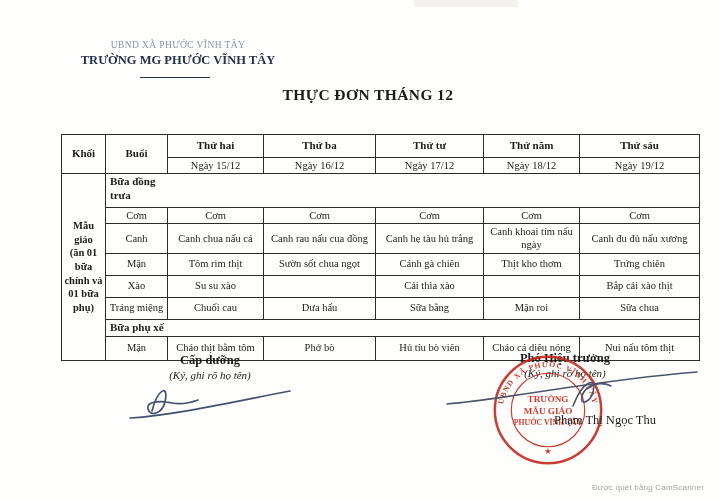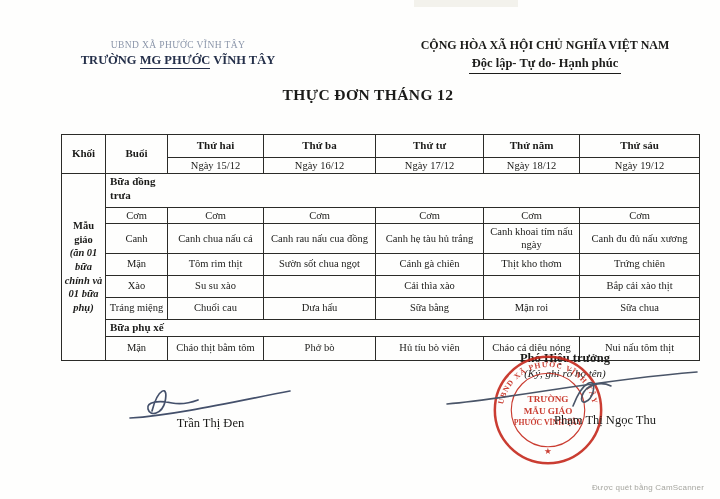--- a/index.html
+++ b/index.html
@@ -4,39 +4,39 @@
 <style>
   html,body{margin:0;padding:0;}
   body{background:#e9e9e7;font-family:"Liberation Serif", serif;}
   .doc{position:relative;width:720px;height:499px;background:#fefefd;overflow:hidden;color:#1b1b19;}
 
   .scan-bar{position:absolute;left:414px;top:0;width:104px;height:7px;background:#f3f2ec;}
 
   .hleft{position:absolute;left:58px;top:40px;width:240px;text-align:center;}
   .hleft .l1{font-size:9.5px;color:#7e8aa0;letter-spacing:.4px;opacity:.9;}
   .hleft .l2{font-size:12.5px;font-weight:bold;color:#25304a;margin-top:3px;white-space:nowrap;}
-  .hleft .l2 .mid{border-bottom:1.4px solid #25304a;padding-bottom:1px;}
+  .hleft .l2 .mid{border-bottom:1.4px solid #25304a;padding-bottom:10px;}
 
   .hright{position:absolute;left:390px;top:38px;width:310px;text-align:center;}
   .hright .l1{font-size:12px;font-weight:bold;color:#1c1c1a;white-space:nowrap;}
   .hright .l2{display:inline-block;font-size:12.5px;font-weight:bold;color:#1c1c1a;margin-top:3px;border-bottom:1.4px solid #1c1c1a;padding:0 3px 2px;}
 
   .titles{position:absolute;left:8px;top:86px;width:720px;text-align:center;}
   .titles .t1{font-size:15.5px;font-weight:bold;letter-spacing:.4px;}
   .titles .t2{font-size:13.5px;font-weight:bold;margin-top:4px;}
 
   .menu-table{position:absolute;left:61px;top:134px;border-collapse:collapse;table-layout:fixed;width:638px;}
   .menu-table td,.menu-table th{border:1px solid #2b2b28;font-size:10.5px;font-weight:normal;
     text-align:center;vertical-align:middle;padding:1px 2px;line-height:1.25;color:#1b1b19;overflow:hidden;}
   .menu-table th{font-size:11px;font-weight:bold;}
   .menu-table .date-cell{font-size:10.5px;}
   .menu-table .band{text-align:left;font-weight:bold;font-size:11px;padding-left:4px;vertical-align:top;}
   .menu-table .band .wrapnarrow{display:inline-block;width:62px;text-align:left;}
   .menu-table .group-cell{font-weight:bold;font-size:10.5px;line-height:1.3;}
-  .menu-table .group-cell .note{font-style:italic;display:block;margin-top:0;}
+  .menu-table .group-cell .note{display:block;margin-top:0;}
 
   .sig-block{position:absolute;text-align:center;}
   .sig-title{font-size:12.5px;font-weight:bold;}
   .sig-note{font-size:11px;font-style:italic;margin-top:1px;}
   .sig-name{position:absolute;font-size:12.5px;white-space:nowrap;}
 
   .sig-svg{position:absolute;}
   .stamp{position:absolute;left:490px;top:352px;width:116px;height:116px;opacity:.9;}
 
   .camscanner{position:absolute;right:16px;bottom:7px;font-family:"Liberation Sans",sans-serif;
@@ -47,24 +47,20 @@
 
 <div class="doc">
 
   <div class="scan-bar"></div>
 
   <div class="hleft">
     <div class="l1">UBND XÃ PHƯỚC VĨNH TÂY</div>
     <div class="l2"><span>TRƯỜNG </span><span class="mid">MG PHƯỚC</span><span> VĨNH TÂY</span></div>
   </div>
 
-  <div class="hright">
-    <div class="l1">CỘNG HÒA XÃ HỘI CHỦ NGHĨA VIỆT NAM</div>
-    <div><span class="l2">Độc lập- Tự do- Hạnh phúc</span></div>
-  </div>
 
   <div class="titles">
     <div class="t1">THỰC ĐƠN THÁNG 12</div>
   </div>
 
   <table class="menu-table">
     <colgroup>
       <col style="width:44px">
         <col style="width:62px">
         <col style="width:96px">
@@ -144,27 +140,30 @@
         <td>Mặn</td>
         <td>Cháo thịt bằm tôm</td>
         <td>Phở bò</td>
         <td>Hủ tíu bò viên</td>
         <td>Cháo cá diêu nóng</td>
         <td>Nui nấu tôm thịt</td>
       </tr>
     </tbody>
   </table>
 
+  <div class="sig-block" style="left:95px;top:353px;width:230px;">
+    <div class="sig-title">Cấp dưỡng</div>
+    <div class="sig-note">(Ký, ghi rõ họ tên)</div>
+  </div>
   <svg class="sig-svg" style="left:122px;top:378px;" width="180" height="44" viewBox="0 0 180 44">
     <g fill="none" stroke="#44506b" stroke-width="1.7" stroke-linecap="round">
       <path d="M30 33 C 36 10, 47 6, 43 24 C 40 36, 28 39, 26 31 C 24 24, 36 22, 50 25 C 60 27, 68 25, 76 22"></path>
       <path d="M8 40 C 55 37, 120 22, 168 13"></path>
     </g>
   </svg>
-  <div class="sig-name" style="left:118px;top:416px;width:185px;text-align:center;">Trần Thị Đen</div>
 
   <div class="sig-block" style="left:430px;top:351px;width:270px;">
     <div class="sig-title">Phó Hiệu trưởng</div>
     <div class="sig-note">(Ký, ghi rõ họ tên)</div>
   </div>
 
   <svg class="stamp" viewBox="0 0 120 120">
     <circle cx="60" cy="60" r="55" fill="none" stroke="#c5291d" stroke-width="2.6"></circle>
     <circle cx="60" cy="60" r="38" fill="none" stroke="#c5291d" stroke-width="1.2"></circle>
     <defs>

